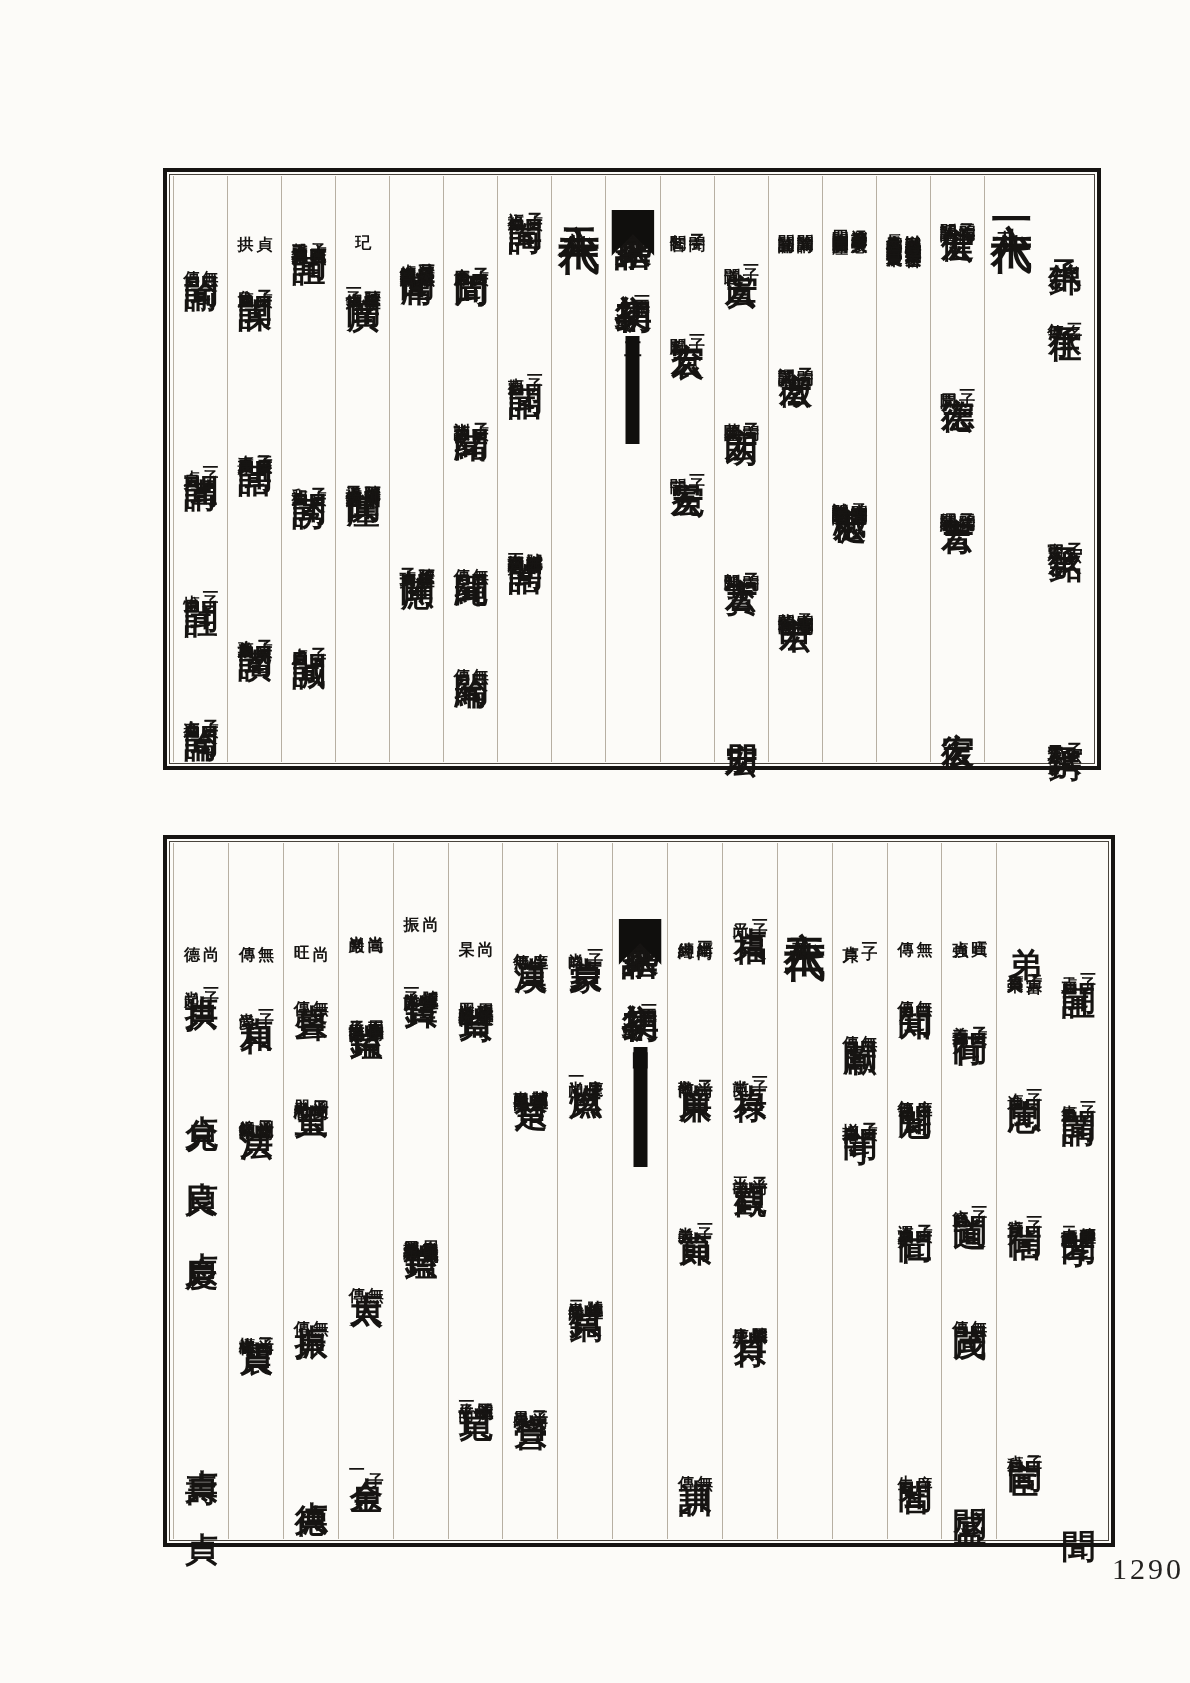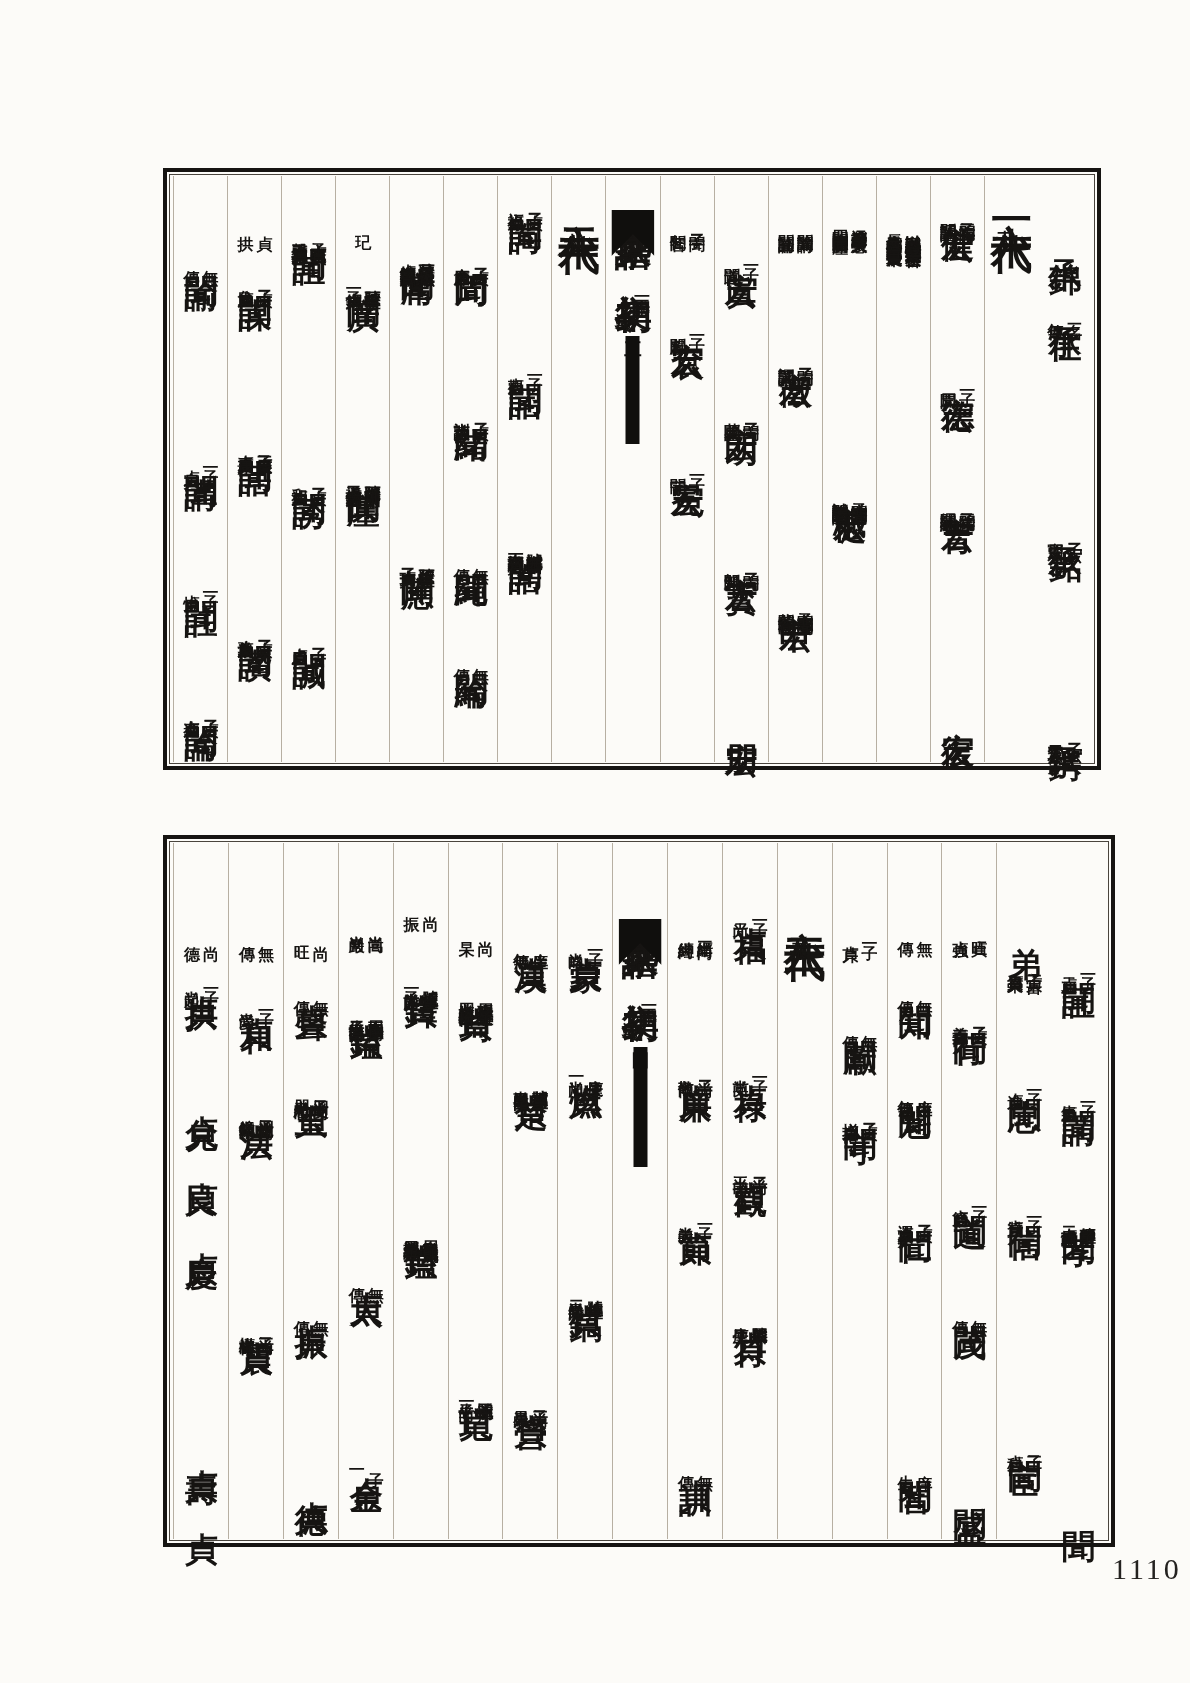--- a/index.html
+++ b/index.html
@@ -862,14 +862,14 @@
         </div>
         <div class="item entry" style="top: 600px;">
           <div class="bigname">貞壽</div>
         </div>
         <div class="item bigchar" style="top: 663px;">貞</div>
       </div>
     </div>
 </div>
 
 <div class="pagenum" style="left:1112px;top:1552px;">
-  <span>1110</span>
+  <span>1290</span>
 </div>
 
 </body></html>

